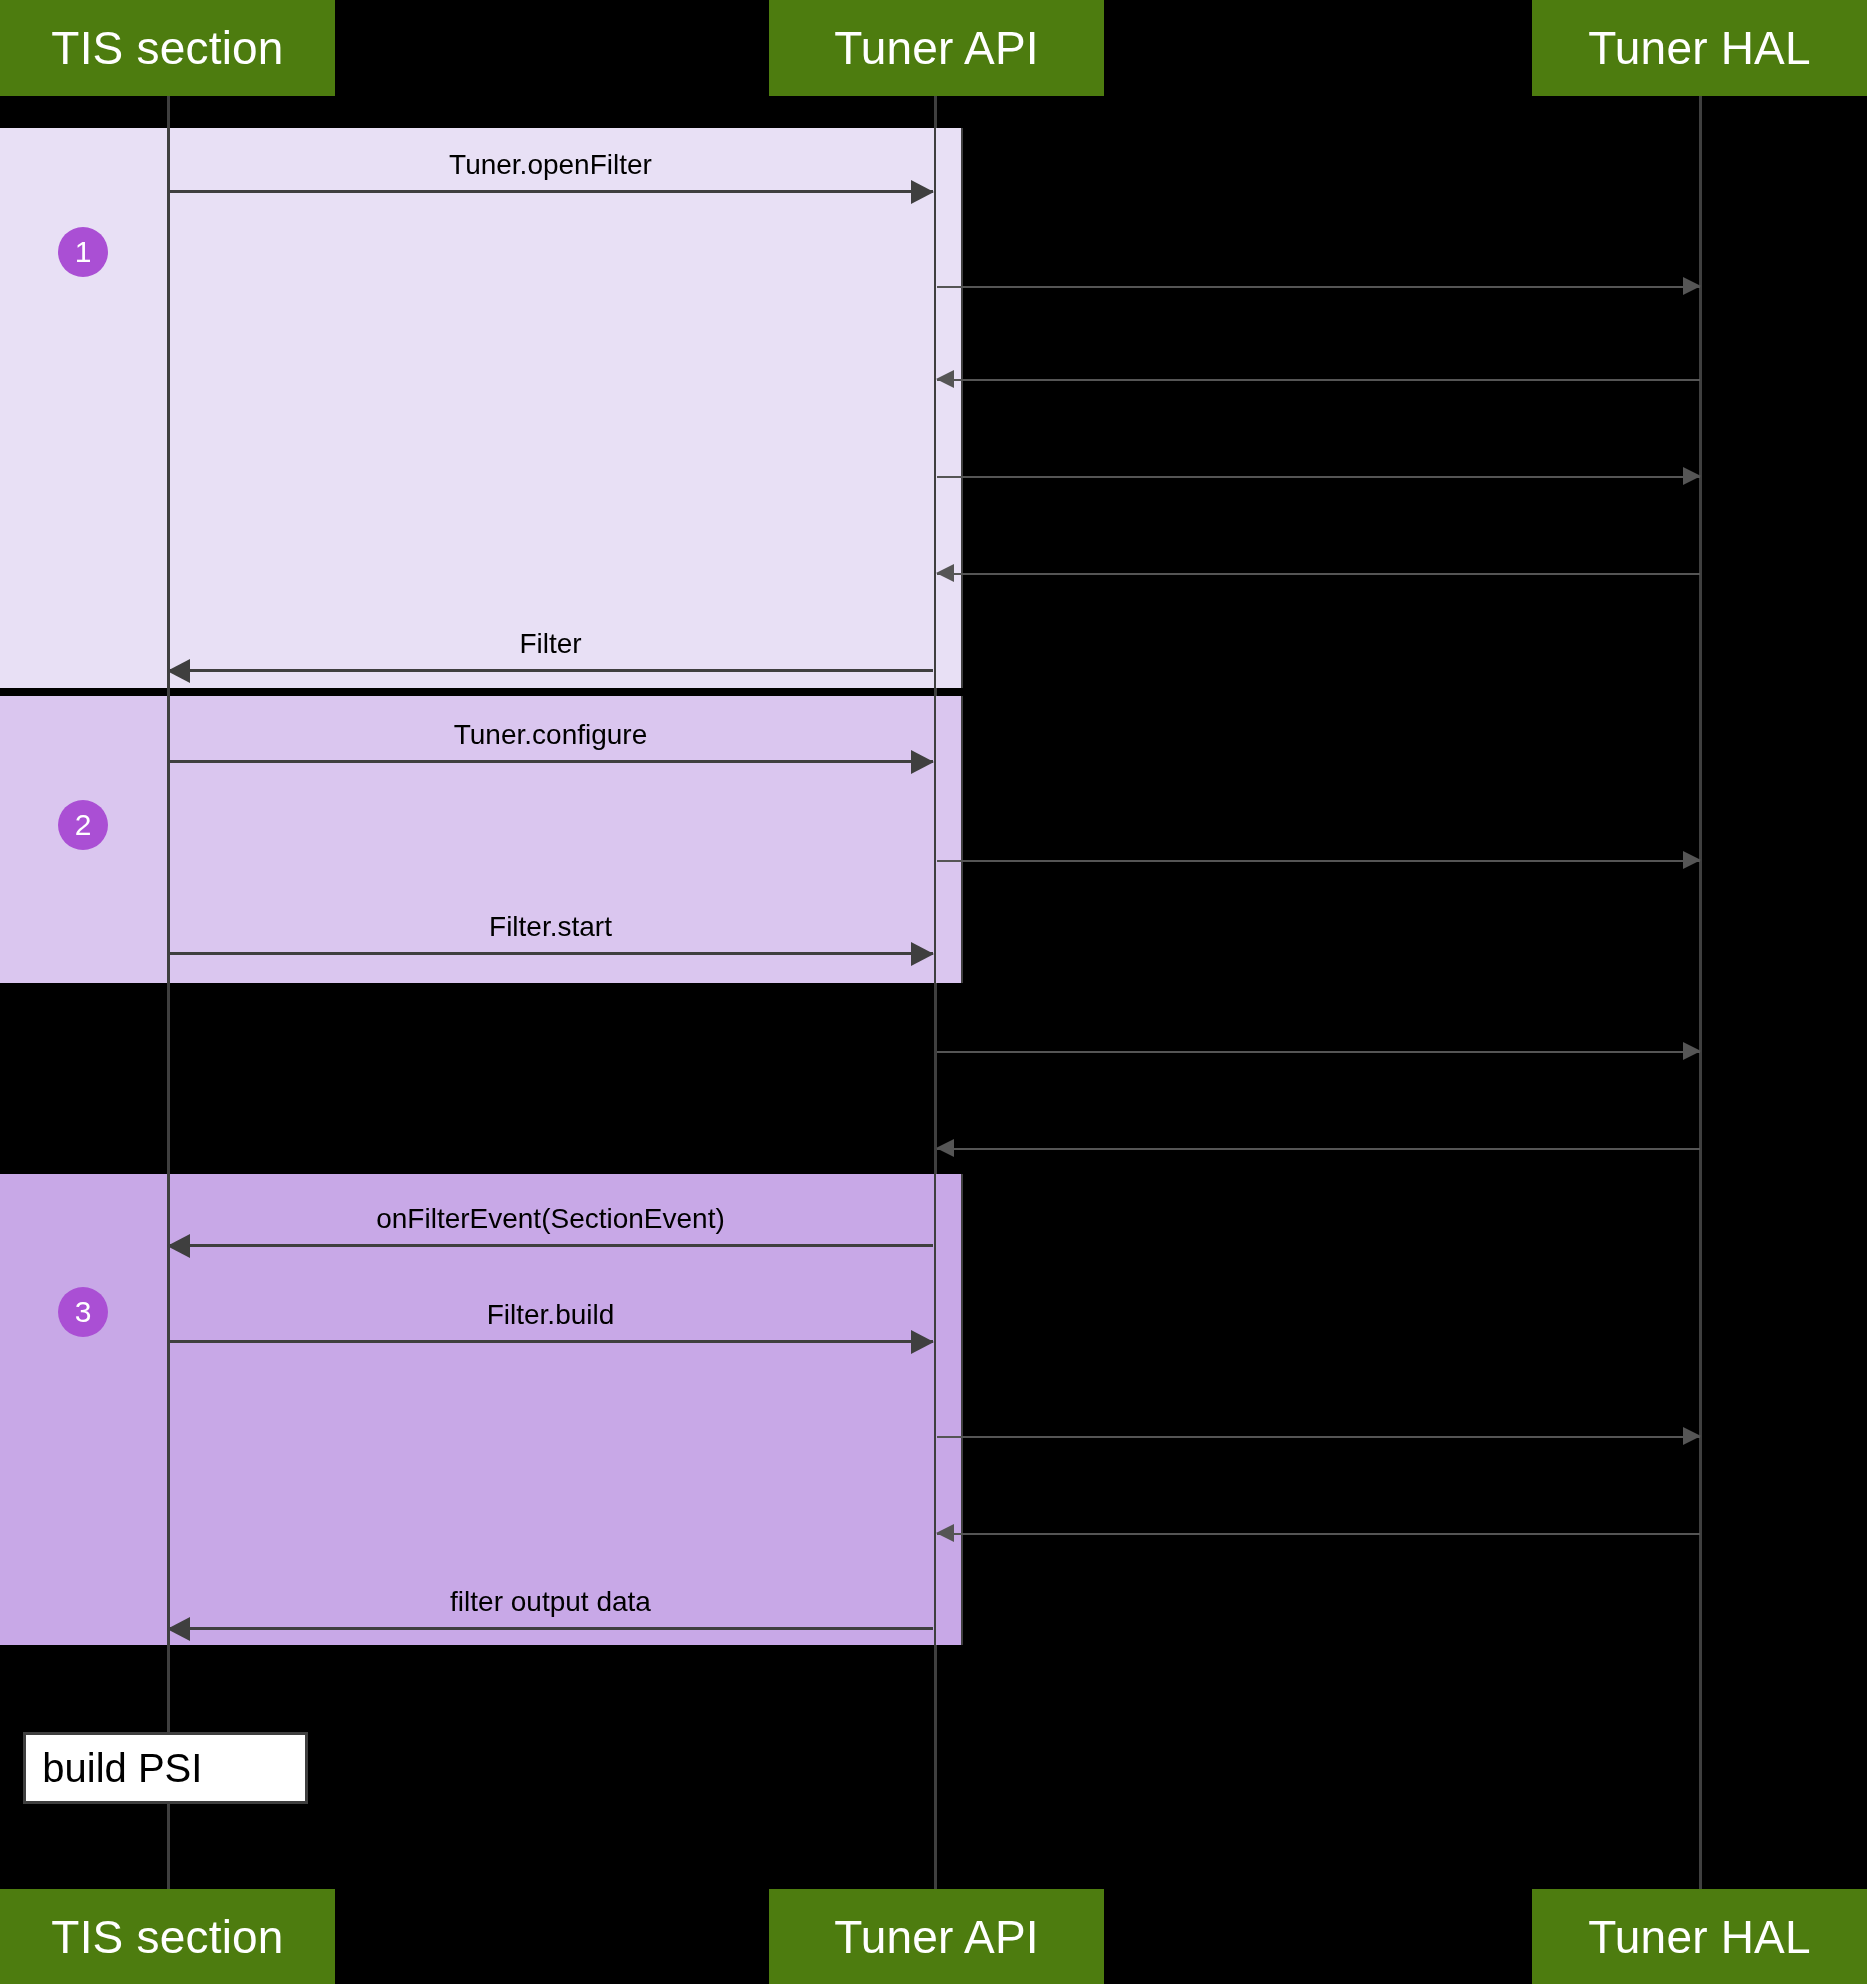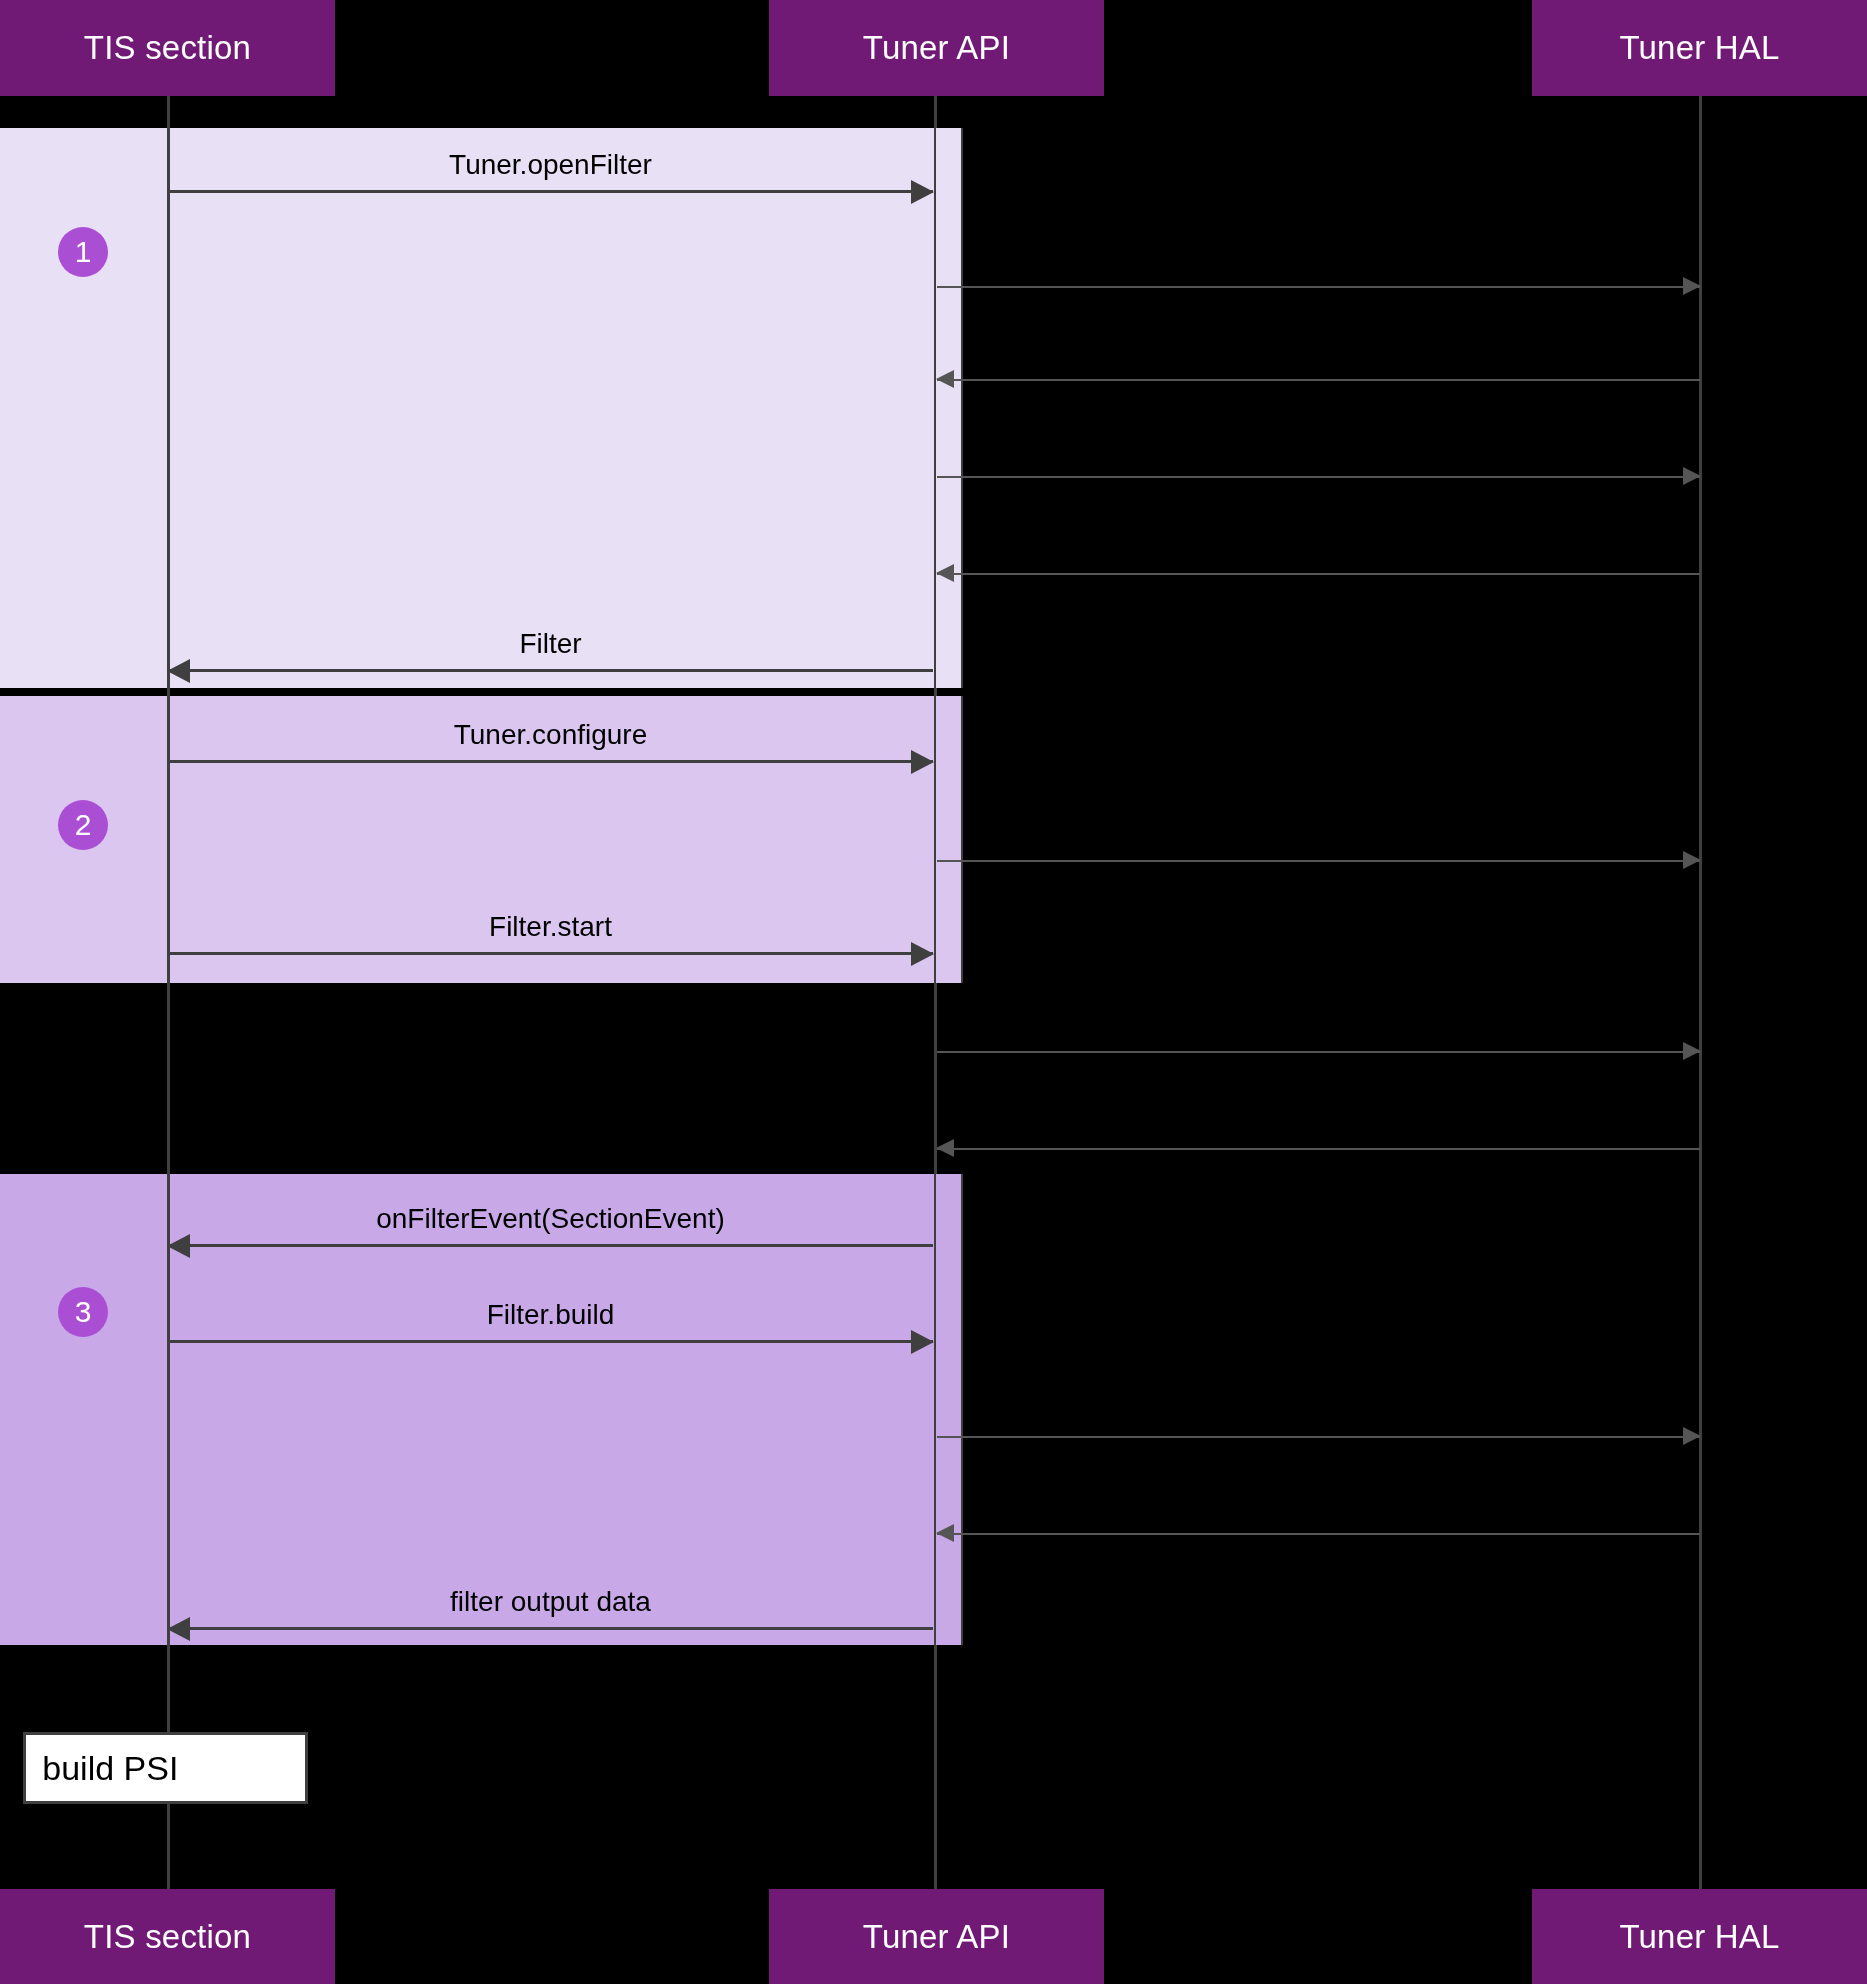--- a/index.html
+++ b/index.html
@@ -11,26 +11,26 @@
     position: relative;
     width: 1867px;
     height: 1985px;
     background: #000000;
     overflow: hidden;
   }
 
   
   .participant-box {
     position: absolute;
-    background: #701a75;
+    background: #4d7c0f;
     color: #FFFFFF;
     display: flex;
     align-items: center;
     justify-content: center;
-    font-size: 33px;
+    font-size: 46px;
     letter-spacing: 0.2px;
     white-space: nowrap;
   }
 
   
   .lifeline {
     position: absolute;
     width: 2.9px;
     background: #3F3F3F;
   }
@@ -122,21 +122,21 @@
     font-size: 28px;
     white-space: nowrap;
   }
 
   
   .note {
     position: absolute;
     background: #FFFFFF;
     border: 3.3px solid #3F3F3F;
     color: #000000;
-    font-size: 34px;
+    font-size: 40px;
     display: flex;
     align-items: center;
     padding: 0 16.3px;
     white-space: nowrap;
   }
 </style>
 </head>
 <body>
 
 <div id="stage">

